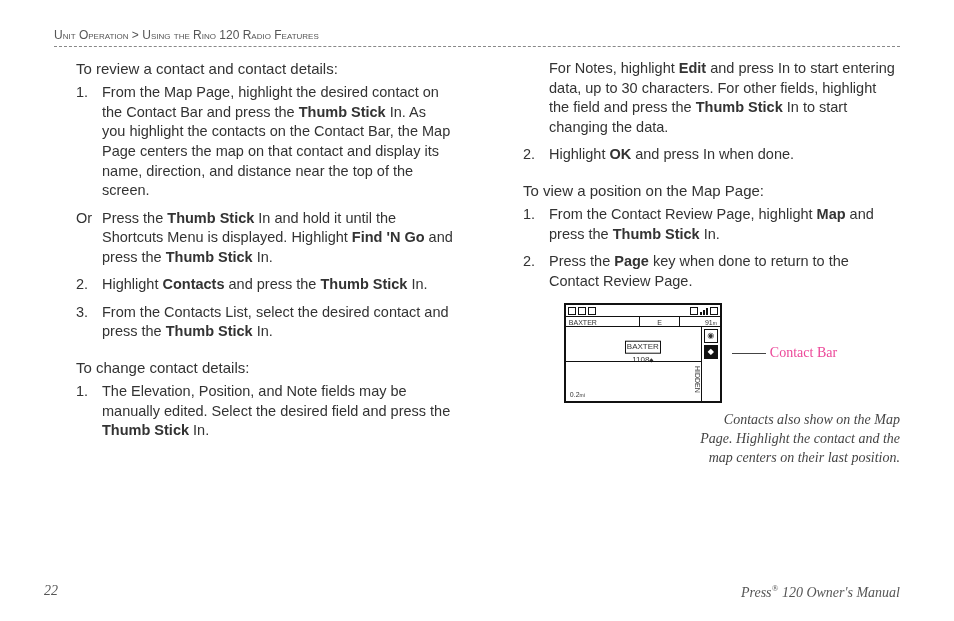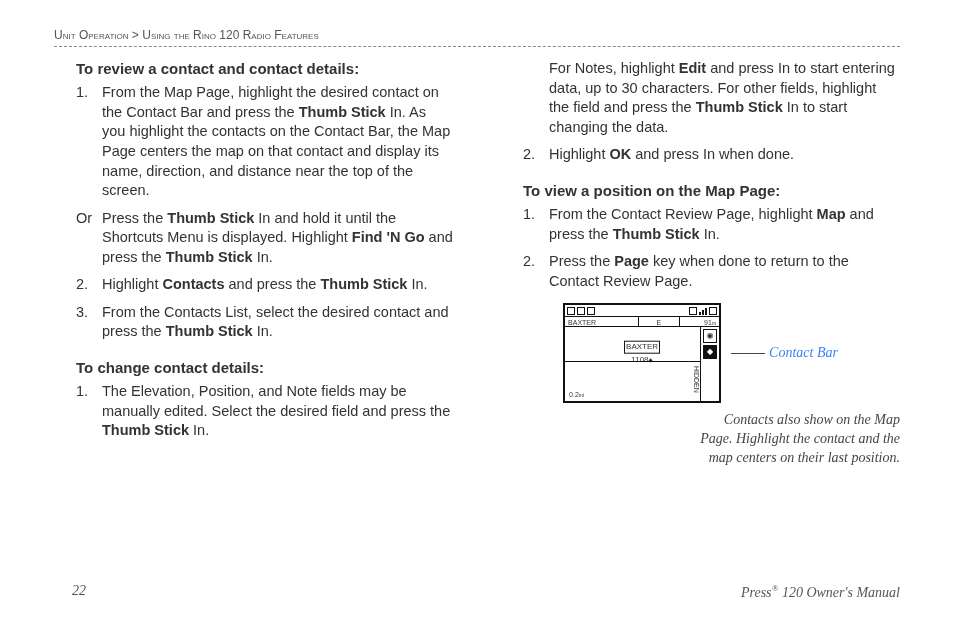--- a/index.html
+++ b/index.html
@@ -18,21 +18,21 @@
     color: #555;
     border-bottom: 1px dashed #888;
     padding-bottom: 4px;
     margin-bottom: 12px;
   }
   .columns {
     display: flex;
     gap: 48px;
   }
   .col { flex: 1; font-size: 14.5px; line-height: 1.35; color:#333; }
-  .sect-title { font-weight: bold; margin: 16px 0 4px 22px; font-size: 15px; }
+  .sect-title { font-weight: normal; margin: 16px 0 4px 22px; font-size: 15px; }
   .sect-title.first { margin-top: 0; }
   .item { display:flex; margin: 4px 0 8px 22px; }
   .num { width: 26px; flex:none; }
   .txt { flex:1; }
   .bold { font-weight: bold; }
   .fig-box {
     display:inline-block; border:2px solid #111; width:158px; height:100px; position:relative; background:#fff;
     font-size:7px;
   }
   .fig-top { height:12px; border-bottom:1px solid #111; display:flex; align-items:center; justify-content:space-between; padding:0 2px;}
@@ -49,28 +49,28 @@
   .map-label { position:absolute; left:50%; top:50%; transform:translate(-50%,-50%); text-align:center; font-size:8px;}
   .map-label-box { border:1px solid #111; padding:0 1px; display:inline-block; margin-bottom:1px;}
   .scale { position:absolute; left:4px; bottom:2px; font-size:7px;}
   .hidden-txt { position:absolute; right:18px; bottom:8px; font-size:7px; writing-mode: vertical-rl; }
   .fig-caption {
     font-family: Georgia, 'Times New Roman', serif;
     font-style: italic; font-size:14px; color:#444;
     text-align:right; margin-top:8px; line-height:1.35;
   }
   .footer {
-    position:absolute; bottom:20px; left:72px; right:54px;
+    position:absolute; bottom:20px; left:44px; right:54px;
     display:flex; justify-content:space-between;
     font-family: Georgia, 'Times New Roman', serif;
     font-style: italic; font-size:14px; color:#555;
   }
   .footer .sup { font-size:9px; vertical-align: super; font-style:italic;}
   .diagram-wrap { display:flex; justify-content:center; align-items:center; gap:10px; margin-top:12px;}
-  .callout { font-family: Georgia,'Times New Roman',serif; font-style:italic; font-size:14px; color:#3b82f6;}
+  .callout { font-family: Georgia,'Times New Roman',serif; font-size:14px; color:#ec4899;}
   .lead { display:inline-block; width:34px; border-top:1px solid #444; vertical-align:middle; margin-right:4px;}
 </style>
 </head>
 <body>
 
 <div class="breadcrumb">
   <span>Unit Operation</span><span> &gt; </span><span>Using the Rino 120 Radio Features</span>
 </div>
 
 <div class="columns">

